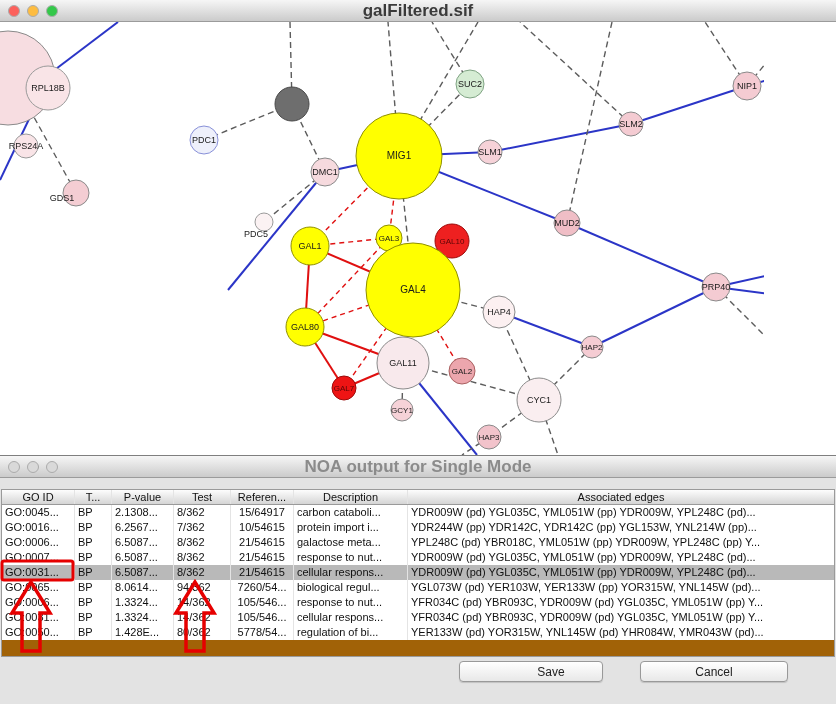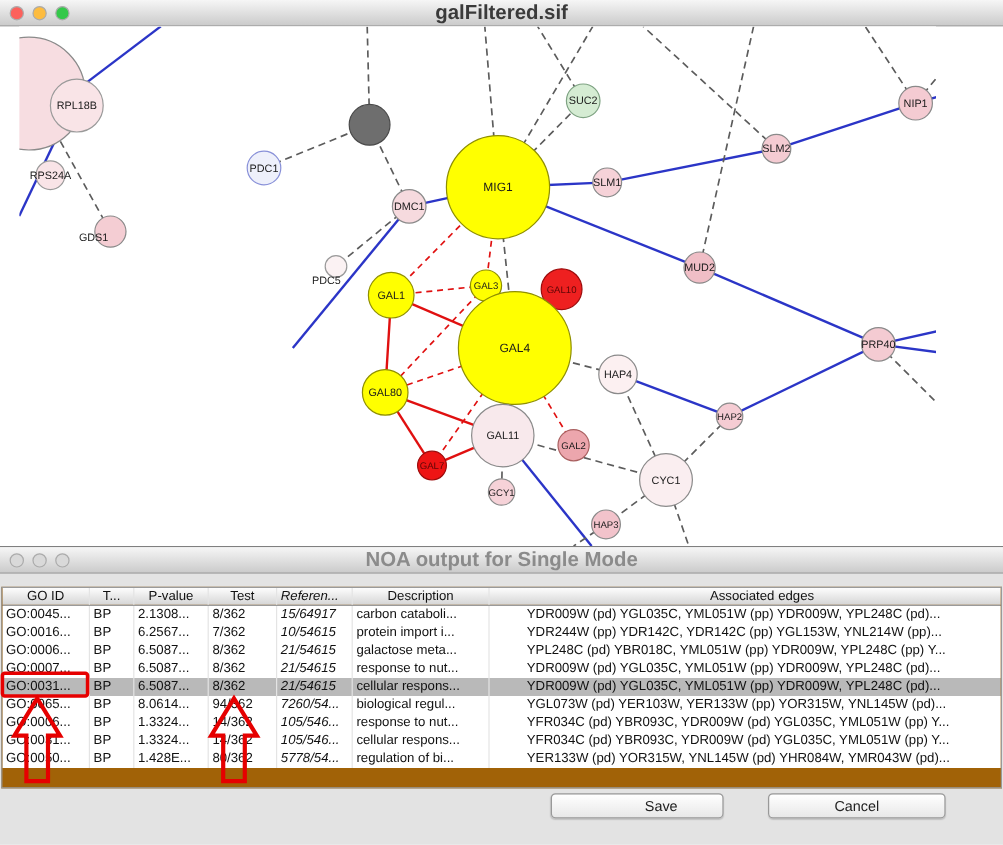--- a/index.html
+++ b/index.html
@@ -12,40 +12,40 @@
     background:linear-gradient(#f6f6f6,#cbcbcb);
     border-bottom:1px solid #9b9b9b;
     display:flex; align-items:center; justify-content:center; }
   .title { font-size:17px; font-weight:bold; color:#3a3a3a; }
   .title.inactive { color:#8b8b8b; }
   .lights { position:absolute; left:8px; top:5px; display:flex; gap:7px; }
   .light { width:12px; height:12px; border-radius:50%; border:1px solid #ababab; background:#d9d9d9; }
 
   
   .net-window { position:absolute; top:0; left:0; width:836px; height:455px; background:#fff; }
-  .graph-area { position:absolute; top:22px; left:16px; width:764px; height:433px; background:#fff; overflow:hidden;text-align:center; }
+  .graph-area { position:absolute; top:22px; left:0; width:764px; height:433px; background:#fff; overflow:hidden;text-align:center; }
   .graph-area svg { display:block; }
   .graph-area text { font-family:"Liberation Sans", sans-serif; }
 
   
   .noa-window { position:absolute; top:455px; left:0; width:836px; height:249px;
     background:#e3e3e3; border-top:1px solid #7f7f7f; }
   .table-wrap { position:absolute; top:33px; left:1px; width:834px; height:168px;
     background:#a16207; border:1px solid #9a9a9a; overflow:hidden; }
   .thead { display:flex; height:15px; background:linear-gradient(#fdfdfd,#d5d5d5);
     border-bottom:1px solid #9a9a9a; }
   .hcell { font-size:10px; color:#222; text-align:center; line-height:14px;
     border-right:1px solid #aeaeae; overflow:hidden; white-space:nowrap; padding:0 2px; }
   .trow { display:flex; height:15px; background:#fff; }
   .trow.selected { background:#b9b9b9; }
   .tcell { font-size:11px; line-height:15px; padding:0 3px; white-space:nowrap;
     overflow:hidden; color:#111; border-right:1px solid #e4e4e4; }
   .c0 { width:73px; } .c1 { width:37px; } .c2 { width:62px; }
-  .c3 { width:57px; } .c4 { width:63px; text-align:left;font-style:italic; }
-  .c5 { width:114px; } .c6 { flex:1; border-right:none;margin-left:28px; }
+  .c3 { width:57px; } .c4 { width:63px; text-align:center; }
+  .c5 { width:114px; } .c6 { flex:1; border-right:none; }
 
   .btn { position:absolute; height:21px; border:1px solid #999; border-radius:4px;
     background:linear-gradient(#ffffff,#e8e8e8); font-size:12px; color:#222;
     font-family:"Liberation Sans", sans-serif; box-shadow:0 1px 1px rgba(0,0,0,.15); cursor:default; }
   #save-btn { left:459px; top:205px; width:144px;padding-left:40px; }
   #cancel-btn { left:640px; top:205px; width:148px; }
 
   
   .annot { position:absolute; top:0; left:0; pointer-events:none; z-index:50; }
 </style>

